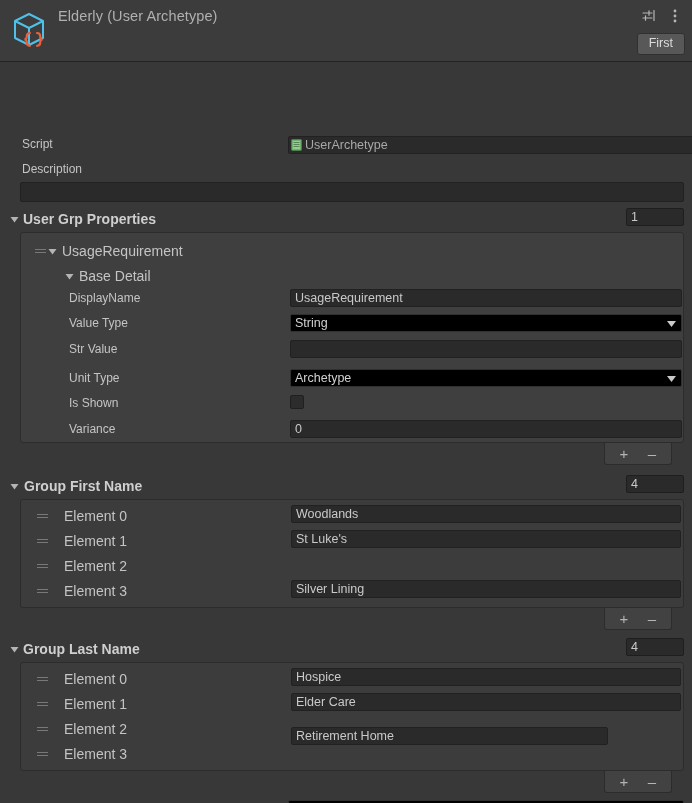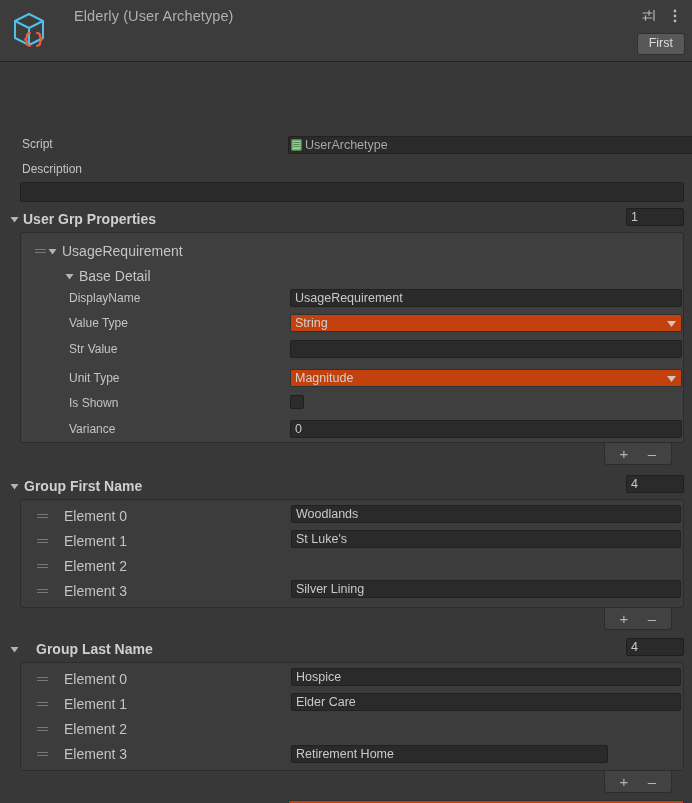--- a/index.html
+++ b/index.html
@@ -17,21 +17,20 @@
   
   .header {
     height: 62px; background: #3c3c3c; position: relative;
     border-bottom: 1px solid #232323;
   }
   .asset-icon { position: absolute; left: 8px; top: 8px; width: 44px; height: 44px; }
   .header-title {
     position: absolute; left: 58px; top: 8px;
     font-size: 14.5px; color: #b0b0b0; letter-spacing: .1px;
     white-space: nowrap;
-    margin-left: 16px;
   }
   .header-tools { position: absolute; right: 8px; top: 7px; display: flex; align-items: center; gap: 8px; }
   .icon-btn { width: 18px; height: 18px; display: flex; align-items: center; justify-content: center; cursor: pointer; }
   .open-btn {
     position: absolute; right: 7px; top: 33px;
     background: #585858; border: 1px solid #303030; border-radius: 3px;
     color: #dcdcdc; font-size: 12.5px; padding: 2px 11px 3px; cursor: pointer;
     line-height: 15px;
   }
 
@@ -57,21 +56,21 @@
     color: #c9c9c9; font-size: 12.5px;
   }
 
   .numfield {
     background: #2a2a2a; border: 1px solid #1e1e1e; border-radius: 2px;
     height: 18px; display: flex; align-items: center; padding: 0 4px;
     color: #c9c9c9; font-size: 12.5px;
   }
 
   .dropdown {
-    background: #c2410c; border: 1px solid #303030; border-radius: 2px;
+    background: #000000; border: 1px solid #303030; border-radius: 2px;
     height: 18px; display: flex; align-items: center; padding: 0 4px;
     color: #d2d2d2; font-size: 12.5px; position: relative; cursor: pointer;
   }
   .dd-arrow { position: absolute; right: 5px; top: 50%; transform: translateY(-50%); }
 
   .checkbox {
     width: 14px; height: 14px; background: #2c2c2c;
     border: 1px solid #1f1f1f; border-radius: 2px; cursor: pointer;
   }
 
@@ -219,21 +218,21 @@
               <polygon points="0,0 9,0 4.5,6" fill="#c9c9c9"></polygon>
             </svg>
         </span>
       </div>
 
       <div class="abs" style="left:48px; top:109px;">Str Value</div>
       <div class="textfield abs" style="left:269px; top:107px; width:392px;"></div>
 
       <div class="abs" style="left:48px; top:138px;">Unit Type</div>
       <div class="dropdown abs" style="left:269px; top:136px; width:392px;">
-        <span>Magnitude</span>
+        <span>Archetype</span>
         <span class="dd-arrow">
           <svg width="9" height="6" viewBox="0 0 9 6">
               <polygon points="0,0 9,0 4.5,6" fill="#c9c9c9"></polygon>
             </svg>
         </span>
       </div>
 
       <div class="abs" style="left:48px; top:163px;">Is Shown</div>
       <div class="checkbox abs" style="left:269px; top:162px;"></div>
 
@@ -298,21 +297,21 @@
       <span>+</span>
       <span>–</span>
     </div>
 
     <div class="row abs" style="left:8px; top:577px;">
       <span class="foldout">
         <svg width="9" height="9" viewBox="0 0 9 9">
             <polygon points="0.5,2 8.5,2 4.5,7.5" fill="#b4b4b4"></polygon>
           </svg>
       </span>
-      <span class="label bold" style="margin-left:16px;">Group Last Name</span>
+      <span class="label bold" style="margin-left:3px;">Group Last Name</span>
     </div>
     <div class="numfield abs" style="left:626px; top:576px; width:58px;">4</div>
 
     <div class="listpanel" style="left:20px; top:600px; width:664px; height:109px;">
       <div class="row abs" style="left:16px; top:6px;">
         <span class="draghandle">
             <i></i>
             <i></i>
           </span>
         <span class="label" style="margin-left:16px;">Element 0</span>
@@ -336,21 +335,21 @@
         <span class="label" style="margin-left:16px;">Element 2</span>
       </div>
 
       <div class="row abs" style="left:16px; top:81px;">
         <span class="draghandle">
             <i></i>
             <i></i>
           </span>
         <span class="label" style="margin-left:16px;">Element 3</span>
       </div>
-      <div class="textfield abs" style="left:270px; top:82px; width:317px;">Retirement Home</div>
+      <div class="textfield abs" style="left:270px; top:64px; width:317px;">Retirement Home</div>
     </div>
 
     <div class="addrem" style="left:604px; top:709px; width:68px; height:22px;">
       <span>+</span>
       <span>–</span>
     </div>
 
     <div class="abs" style="left:22px; top:740px;">Size Magnitude</div>
     <div class="dropdown abs" style="left:288px; top:738px; width:396px;">
       <span></span>

